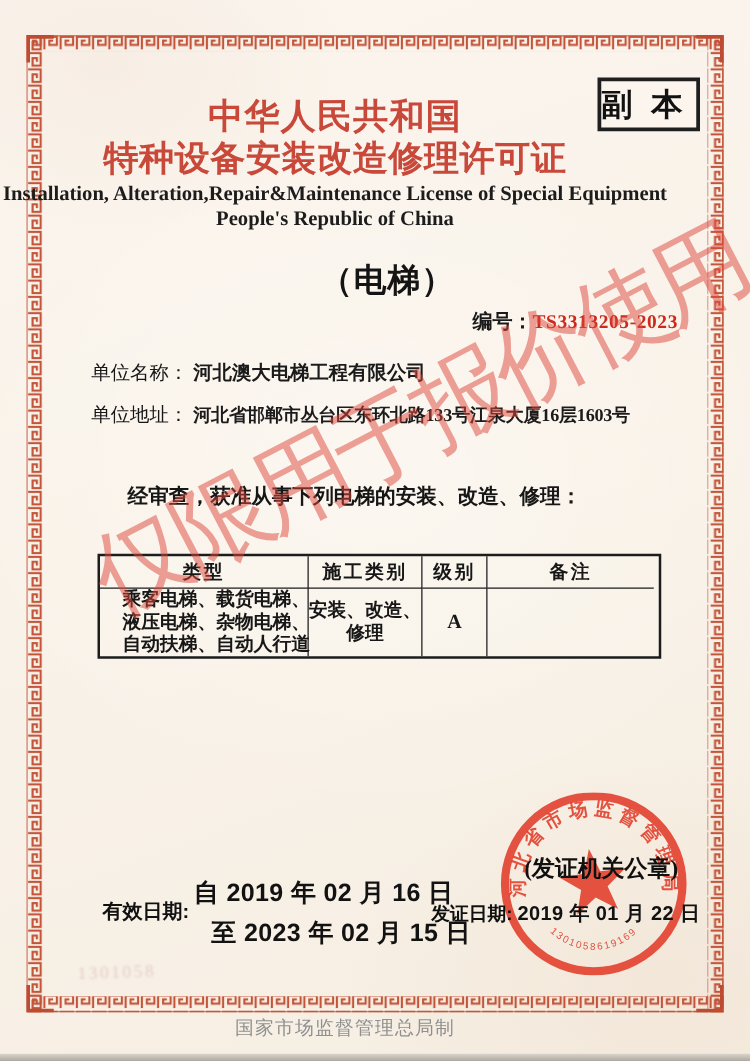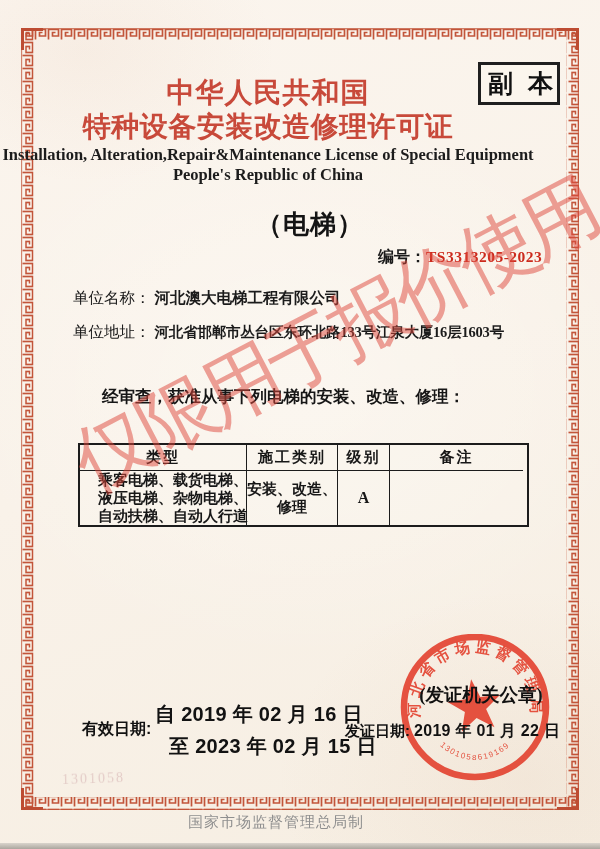--- a/index.html
+++ b/index.html
@@ -14,21 +14,21 @@
       radial-gradient(ellipse 320px 220px at 14% 6%, rgba(215,170,140,0.10), transparent 60%),
       radial-gradient(ellipse 420px 320px at 88% 92%, rgba(205,160,125,0.10), transparent 60%),
       radial-gradient(ellipse 500px 400px at 50% 45%, rgba(255,255,252,0.35), transparent 70%),
       linear-gradient(160deg,#fbf5ee 0%,#f9f2e9 48%,#f6eee2 100%);
   }
   .abs{position:absolute;}
   .border-svg{position:absolute;left:21px;top:28px;z-index:2;}
 
   .copy-box{
     left:478px;top:62px;width:76px;height:37px;z-index:6;
-    border:3px solid #1f1f1f;display:flex;align-items:center;justify-content:flex-end;
+    border:3px solid #1f1f1f;display:flex;align-items:center;justify-content:flex-start;
     font-family:"Liberation Sans","DejaVu Sans",sans-serif;
     font-weight:bold;font-size:25px;color:#111;letter-spacing:4px;background:rgba(251,246,238,0.6);
   }
   .title-cn{left:0;width:536px;text-align:center;color:#c8493a;
     font-family:"Liberation Sans","DejaVu Sans",sans-serif;font-weight:bold;z-index:6;}
   .t1{top:74px;font-size:28px;letter-spacing:1px;}
   .t2{top:108px;font-size:28px;letter-spacing:0.5px;}
   .title-en{left:0;width:536px;text-align:center;color:#1c1c1c;
     font-family:"Liberation Serif","DejaVu Serif",serif;font-weight:bold;font-size:16.5px;z-index:6;}
   .e1{top:145px;}

